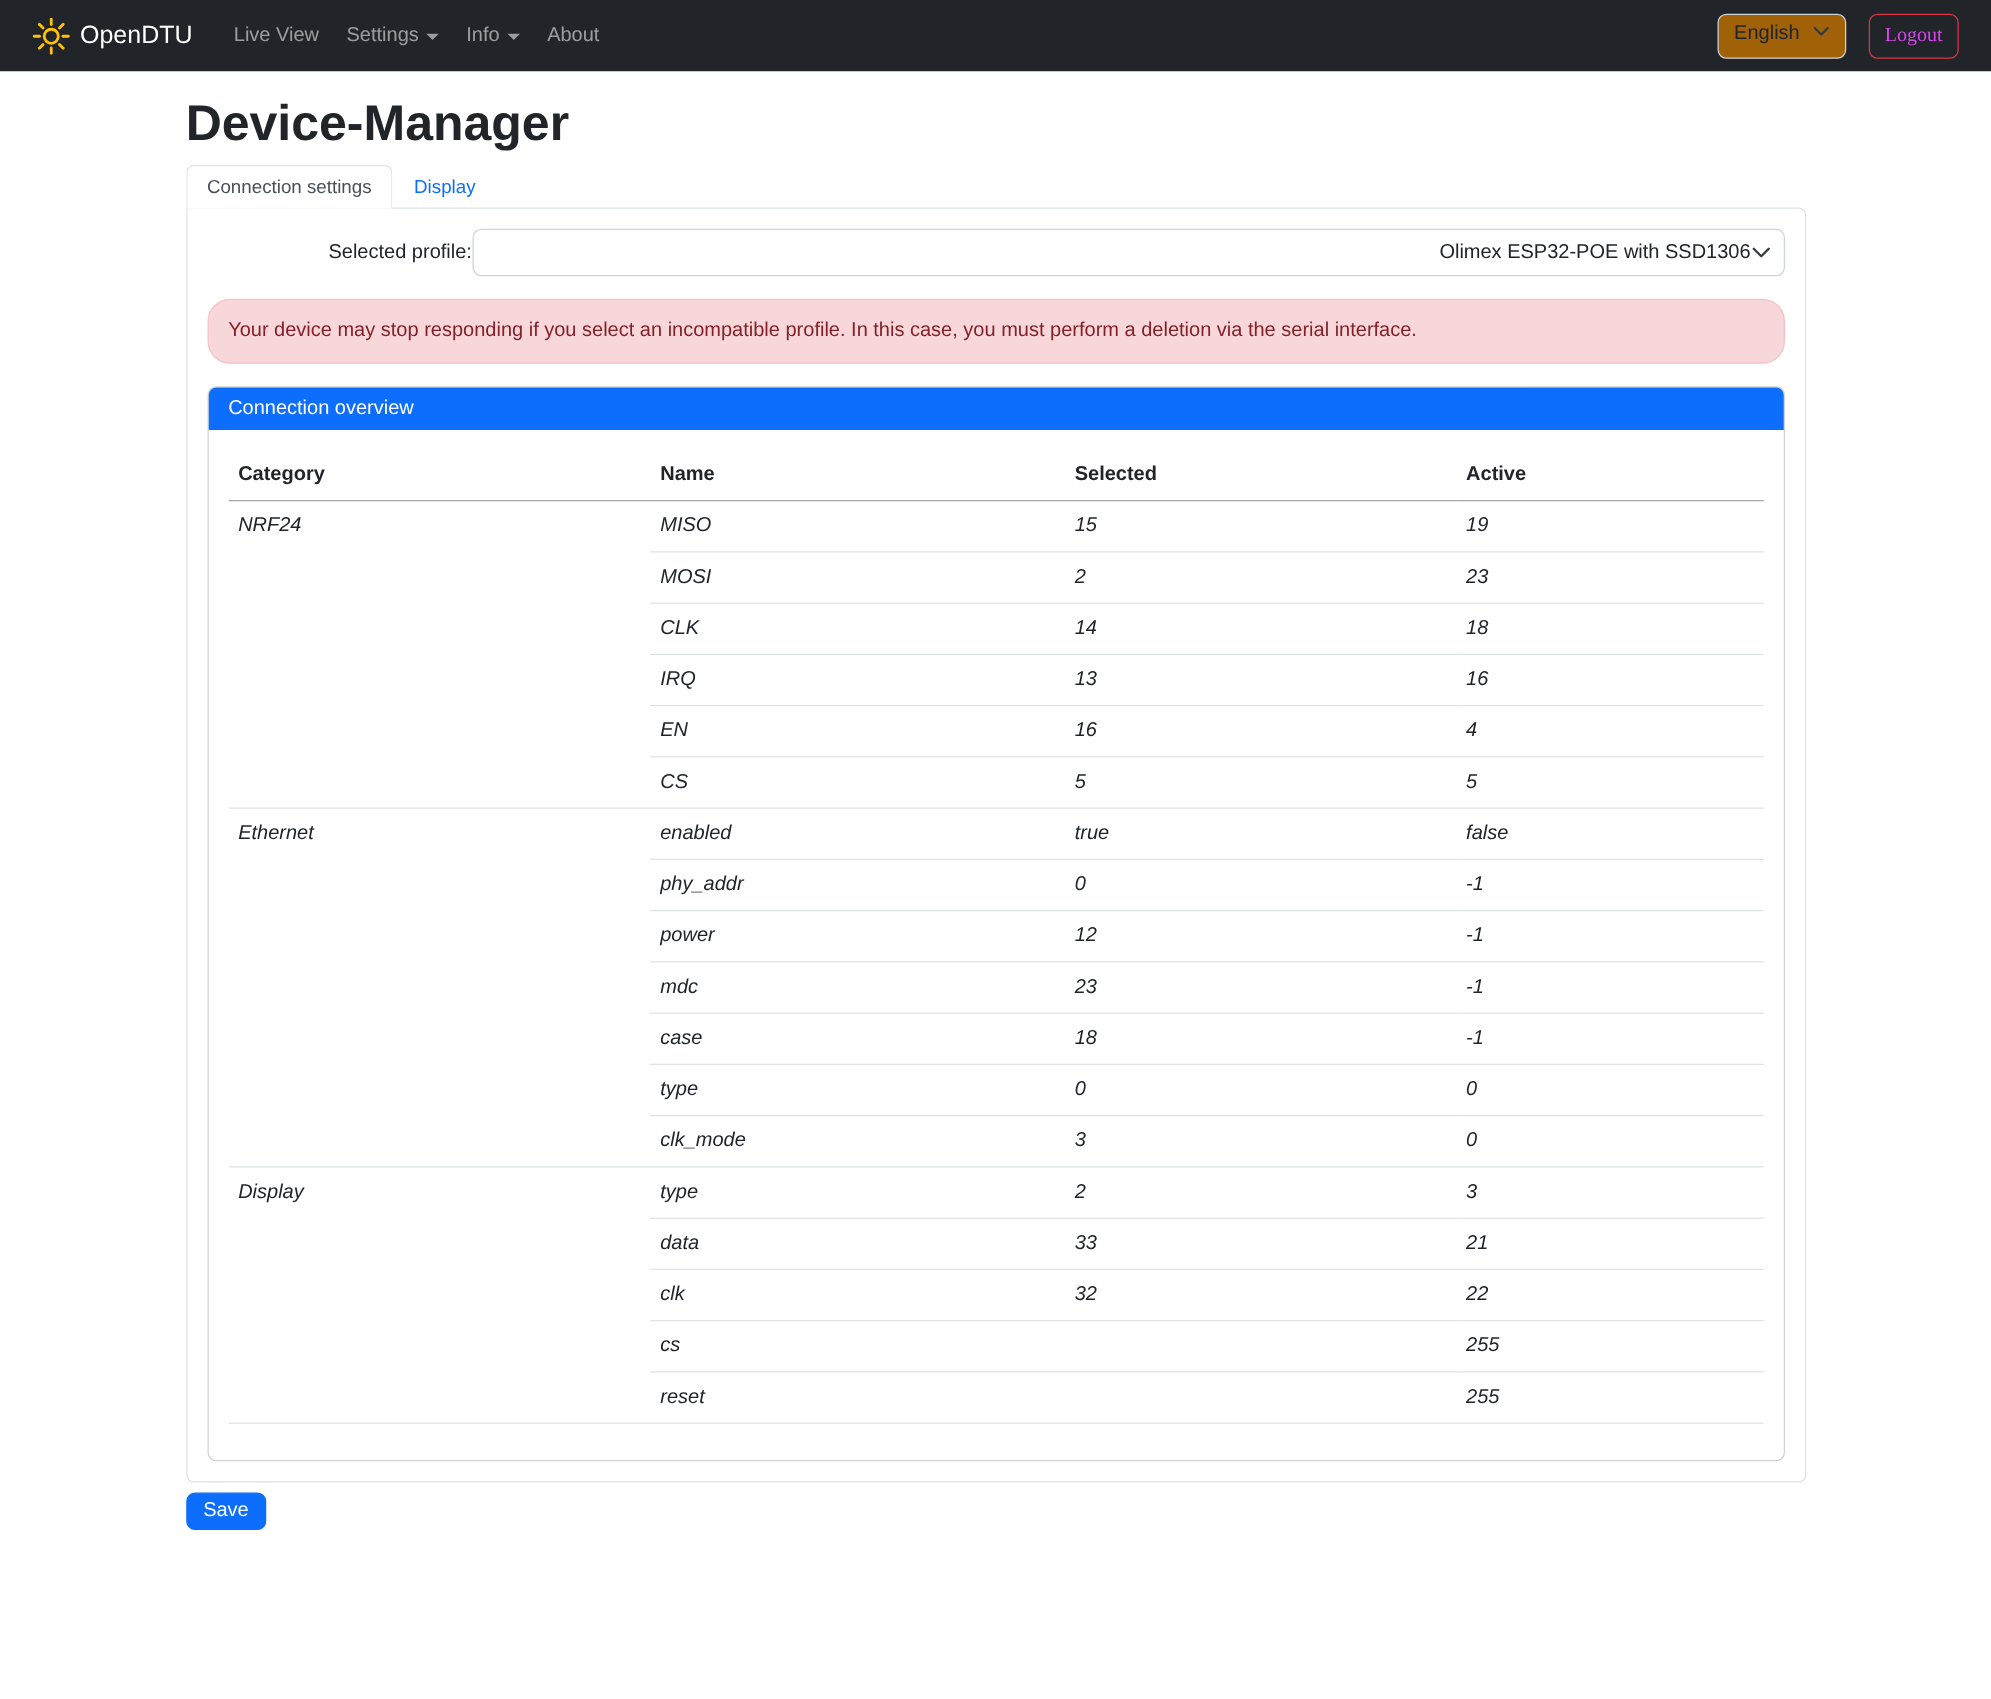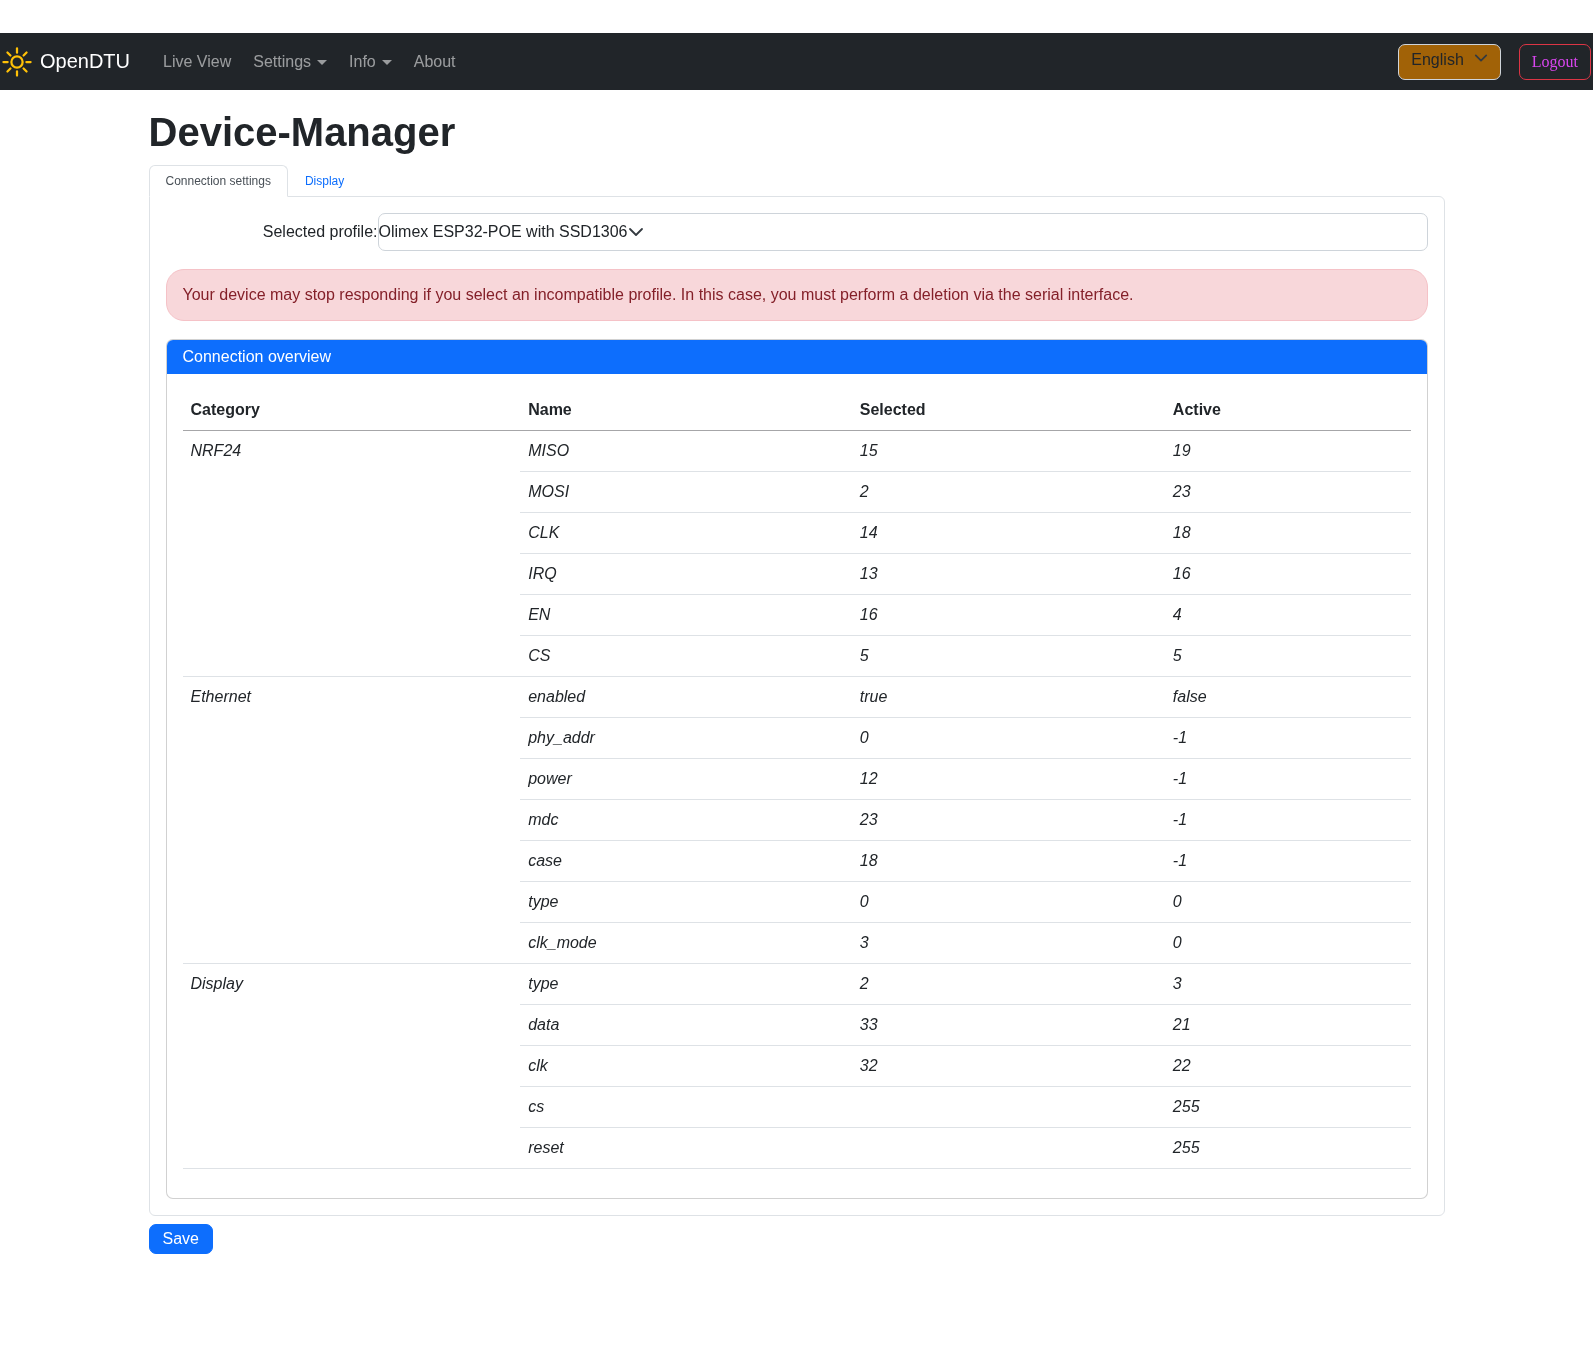--- a/index.html
+++ b/index.html
@@ -12,22 +12,21 @@
     min-height: 1359px;
   }
 
   
   .navbar {
     background: #212529;
     height: 57px;
     display: flex;
     align-items: center;
     justify-content: space-between;
-    padding: 0 2px;
-    margin-top: 33px;
+    padding: 0 26px;
   }
   .nav-left { display: flex; align-items: center; }
   .brand {
     display: flex; align-items: center; gap: 8px;
     color: #fff; font-size: 20px; font-weight: 500;
     text-decoration: none; margin-right: 22px; cursor: pointer;
   }
   .nav-links { display: flex; align-items: center; }
   .nav-link {
     color: rgba(255,255,255,0.55);
@@ -82,21 +81,21 @@
 
   
   .tab-bar {
     display: flex;
     position: relative;
     z-index: 2;
     margin-bottom: -1px;
   }
   .tab {
     padding: 8px 16px;
-    font-size: 12px;
+    font-size: 15px;
     text-decoration: none;
     cursor: pointer;
     border: 1px solid transparent;
     border-top-left-radius: 6px;
     border-top-right-radius: 6px;
     color: #0d6efd;
   }
   .tab.active {
     background: #fff;
     border-color: #dee2e6 #dee2e6 #fff;
@@ -113,22 +112,22 @@
   }
 
   
   .profile-row { display: flex; align-items: center; }
   .profile-label { width: 212px; flex: 0 0 212px; font-size: 16px; text-align: right; }
   .select-box {
     flex: 1;
     border: 1px solid #ced4da;
     border-radius: 7px;
     height: 38px;
-    padding: 6px 0;
-    display: flex; align-items: center; justify-content: flex-start;
+    padding: 6px 10px;
+    display: flex; align-items: center; justify-content: flex-end;
     cursor: pointer;
     background: #fff;
     color: #212529;
   }
 
   
   .alert-danger {
     margin-top: 18px;
     background: #f8d7da;
     border: 1px solid #f5c2c7;

